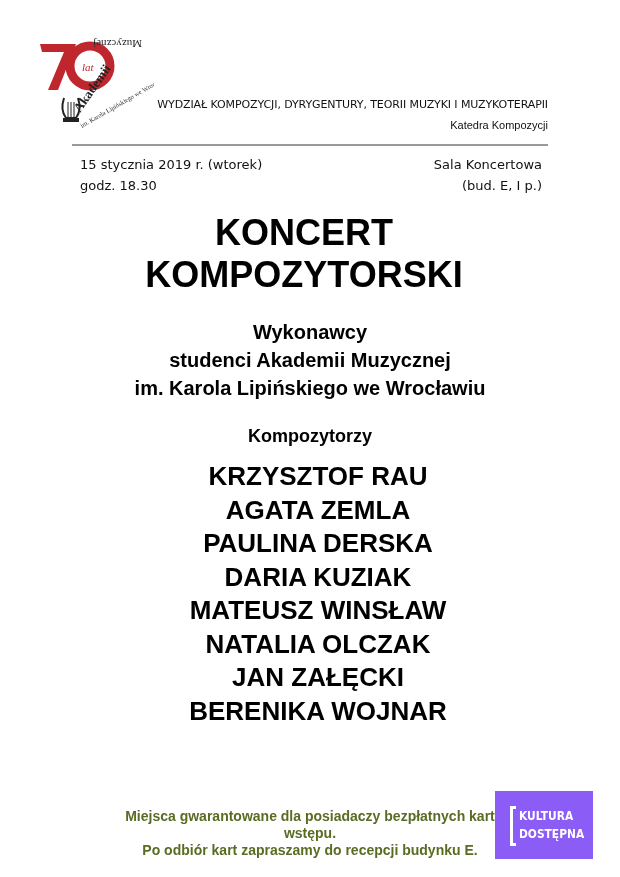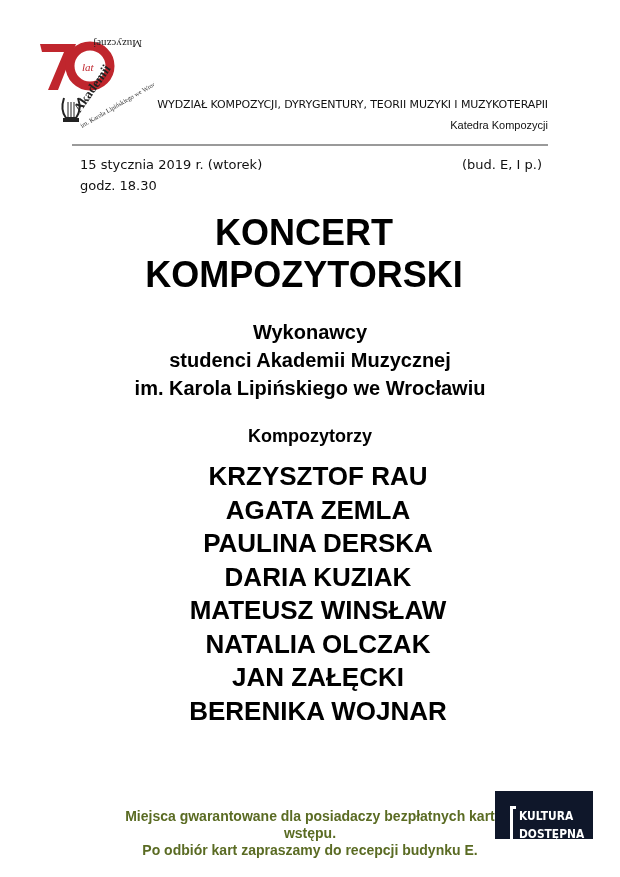--- a/index.html
+++ b/index.html
@@ -8,21 +8,21 @@
   .faculty { position:absolute; right:72px; top:98px; font-family:"DejaVu Sans", sans-serif; font-size:11px; letter-spacing:-0.1px; color:#111; white-space:nowrap; }
   .katedra { position:absolute; right:72px; top:119px; font-family:Liberation Sans, sans-serif; font-size:11px; color:#111; }
   .rule { position:absolute; left:72px; width:476px; top:144px; height:2px; background:#9a9a9a; }
   .info-left { position:absolute; left:80px; top:154px; font-family:"DejaVu Sans", sans-serif; font-size:13px; line-height:21px; color:#111; }
   .info-right { position:absolute; right:78px; top:154px; font-family:"DejaVu Sans", sans-serif; font-size:13px; line-height:21px; color:#111; text-align:right; }
   .title { position:absolute; left:0; width:608px; top:212px; text-align:center; font-weight:bold; font-size:36px; line-height:42px; }
   .performers { position:absolute; left:0; width:620px; top:318px; text-align:center; font-weight:bold; font-size:20px; line-height:28px; }
   .composers-label { position:absolute; left:0; width:620px; top:426px; text-align:center; font-weight:bold; font-size:18px; }
   .composers { position:absolute; left:0; width:620px; top:452px; text-align:center; font-weight:bold; font-size:26px; line-height:33.5px; margin:8px; padding:0; list-style:none; }
   .footer { position:absolute; left:118px; width:384px; top:808px; text-align:center; font-weight:bold; font-size:14px; line-height:17px; color:#5a6b23; }
-  .kd { position:absolute; left:495px; top:791px; width:98px; height:48px; background:#0f172a; }
+  .kd { position:absolute; left:495px; top:791px; width:98px; height:68px; background:#8b5cf6; }
   .kd-bracket { position:absolute; left:15px; top:15px; width:6px; height:40px; border:3px solid #fff; border-right:none; box-sizing:border-box; }
   .kd-text { position:absolute; left:24px; top:16px; color:#fff; font-family:"DejaVu Sans", sans-serif; font-weight:bold; font-size:13px; line-height:18px; letter-spacing:0px; transform:scaleX(0.82); transform-origin:left top; }
 </style>
 </head>
 <body>
 
 <div class="logo">
   <svg width="118" height="118" viewBox="0 0 118 118">
 
     <path d="M4 26 L40 26 L22 72 L12 72 L28 34 L6 34 Z" fill="#c0262d"></path>
@@ -46,20 +46,21 @@
 
 <div class="faculty">WYDZIAŁ KOMPOZYCJI, DYRYGENTURY, TEORII MUZYKI I MUZYKOTERAPII</div>
 <div class="katedra">Katedra Kompozycji</div>
 <div class="rule"></div>
 
 <div class="info-left">
   <div>15 stycznia 2019 r. (wtorek)</div>
   <div>godz. 18.30</div>
 </div>
 <div class="info-right">
+  <div>Sala Koncertowa</div>
   <div>(bud. E, I p.)</div>
 </div>
 
 <div class="title">
   <div>KONCERT</div>
   <div>KOMPOZYTORSKI</div>
 </div>
 
 <div class="performers">
   <div>Wykonawcy</div>

